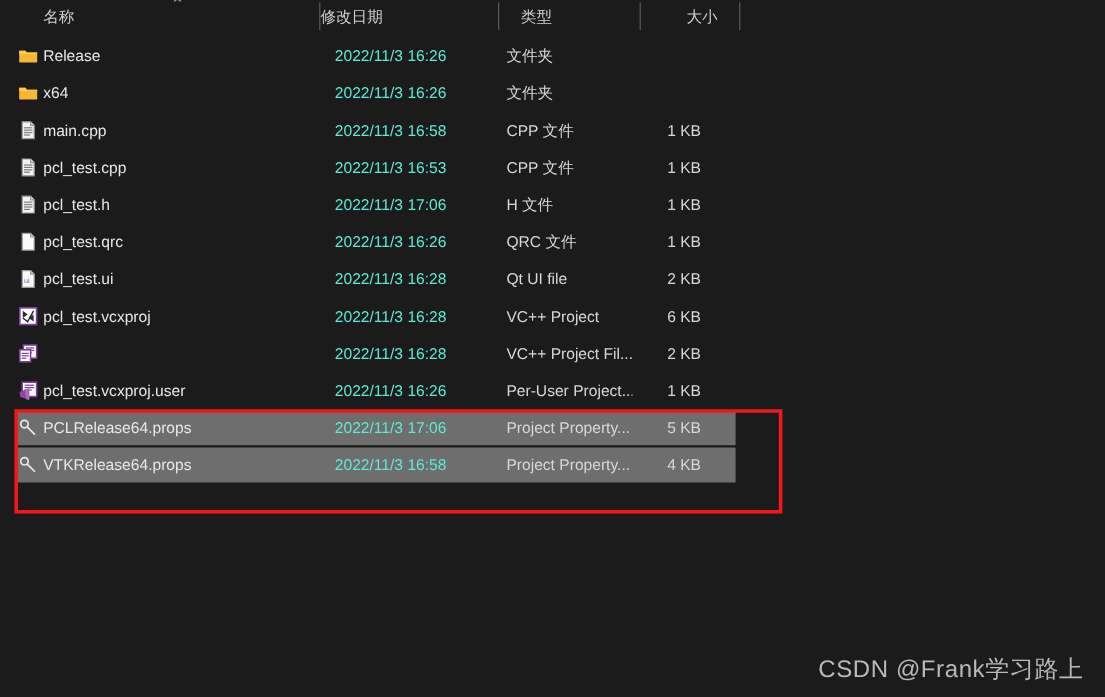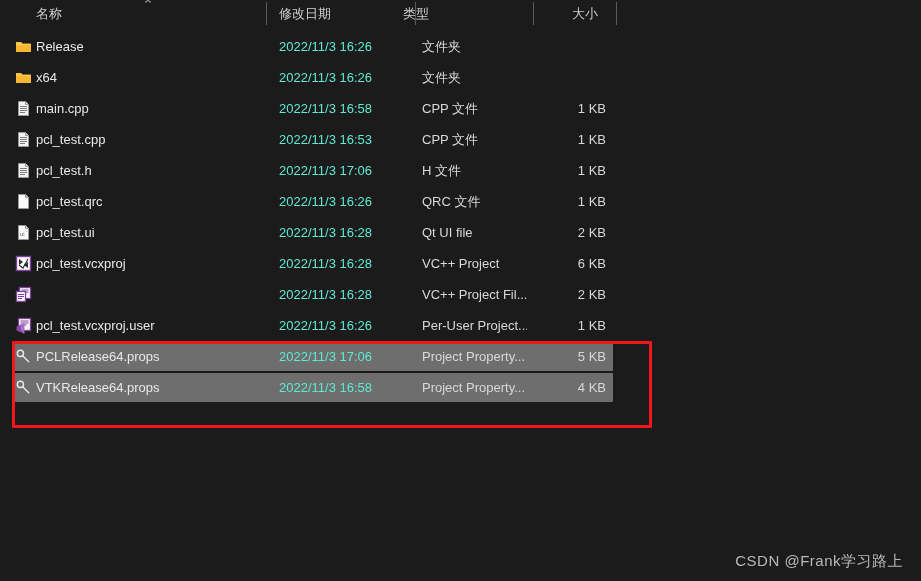--- a/index.html
+++ b/index.html
@@ -93,21 +93,21 @@
     top: 0;
     height: 31px;
     line-height: 31px;
     font-size: 13px;
     white-space: nowrap;
     overflow: hidden;
   }
   .c-name  { left: 36px;  width: 225px; color: #e8e8e8; }
   .c-date  { left: 279px; width: 130px; color: #5eead4; }
   .c-type  { left: 422px; width: 105px; color: #d8d8d8; }
-  .c-size  { left: 531px; width: 75px;  color: #d8d8d8; text-align: right; }
+  .c-size  { left: 556px; width: 75px;  color: #d8d8d8; }
 
   
   .icon {
     position: absolute;
     left: 15px;
     top: 7px;
     width: 17px;
     height: 17px;
   }
   .icon svg { display: block; }
@@ -122,36 +122,36 @@
     border: 3px solid #f01818;
     box-sizing: border-box;
     pointer-events: none;
   }
 
   
   #watermark {
     position: absolute;
     right: 18px;
     bottom: 10px;
-    font-size: 15px;
+    font-size: 20px;
     color: #b9b9b9;
     letter-spacing: 0.5px;
     white-space: nowrap;
   }
 </style>
 </head>
 <body>
 
 <div id="explorer">
 
   <div id="col-header">
     <span id="sort-caret">⌃</span>
     <span class="hdr-cell" style="left:36px;">名称</span>
-    <span class="hdr-cell" style="left:279px;">修改日期</span>
-    <span class="hdr-cell" style="left:403px;">类型</span>
+    <span class="hdr-cell" style="left:267px;">修改日期</span>
+    <span class="hdr-cell" style="left:434px;">类型</span>
     <span class="hdr-cell" style="left:572px;">大小</span>
 
     <span class="hdr-sep" style="left:266px;"></span>
     <span class="hdr-sep" style="left:415px;"></span>
     <span class="hdr-sep" style="left:533px;"></span>
     <span class="hdr-sep" style="left:616px;"></span>
   </div>
 
   <div id="rows">
       <div class="row">

